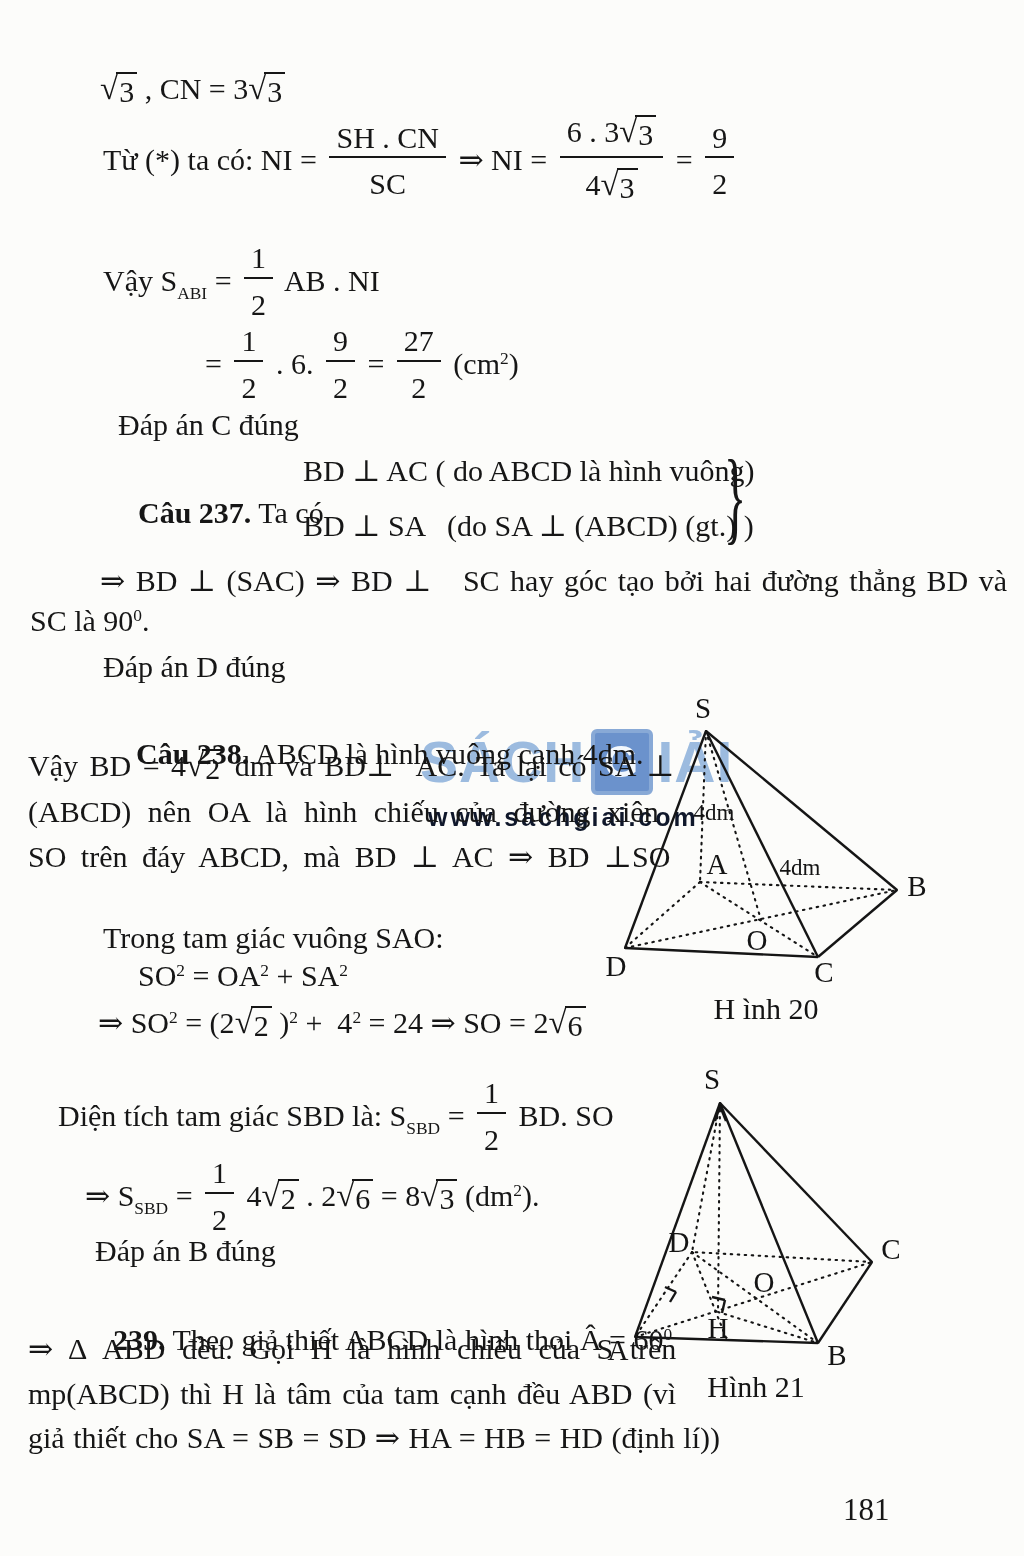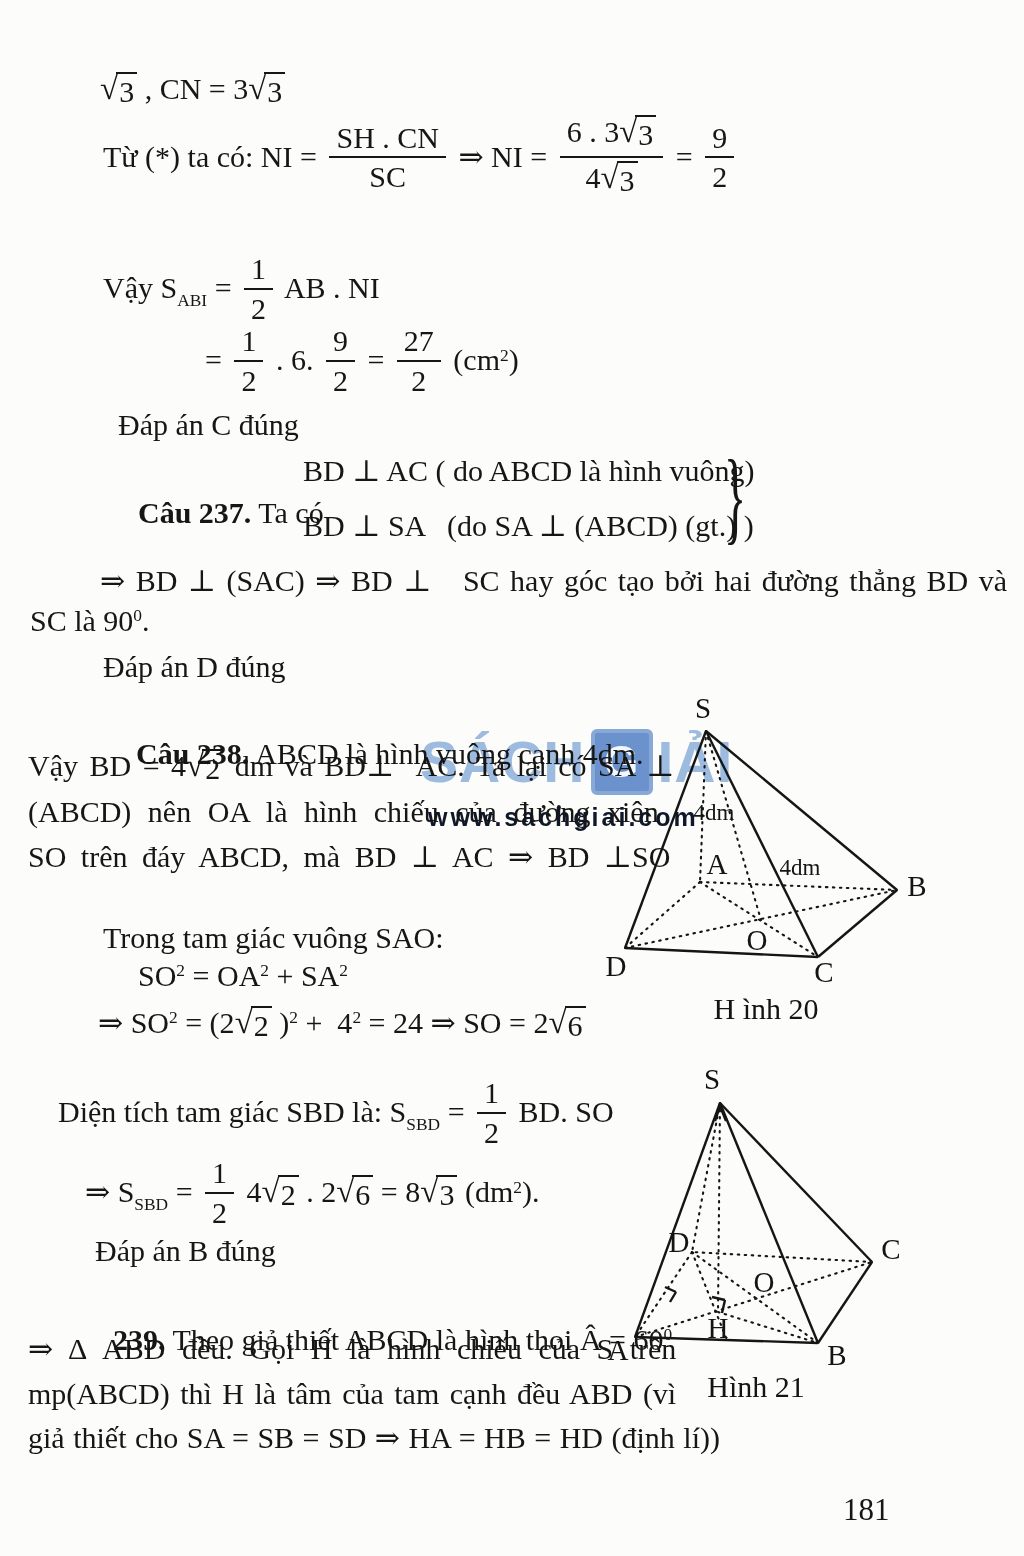--- a/index.html
+++ b/index.html
@@ -10,21 +10,21 @@
     overflow:hidden;
     font-family:"Liberation Serif","DejaVu Serif",serif;
     color:#161616;
   }
   .line{position:absolute;font-size:30px;white-space:pre;line-height:1.25;}
   .bold{font-weight:bold;}
   
   .m-txt{white-space:pre;}
   .m-frac{display:inline-flex;flex-direction:column;align-items:center;vertical-align:middle;margin:0 5px;transform:translateY(-3px);}
   .m-num{padding:0 7px 3px;border-bottom:2.5px solid #161616;line-height:1.05;white-space:pre;}
-  .m-den{padding-top:3px;line-height:1.05;white-space:pre;}
+  .m-den{padding-top:10px;line-height:1.05;white-space:pre;}
   .m-sqrt{display:inline-flex;align-items:flex-start;}
   .m-rad{font-size:1.1em;line-height:1.02;}
   .m-vinc{border-top:2.5px solid #161616;line-height:1.2;padding:0 3px;margin-left:-2px;}
   .m-sub{font-size:0.58em;vertical-align:-0.45em;}
   .m-sup{font-size:0.58em;vertical-align:0.55em;}
   .brace{position:absolute;font-size:46px;transform:scaleY(2.25);transform-origin:50% 42%;font-weight:400;}
   
   .wm{position:absolute;left:420px;top:729px;}
   .wm-row{display:flex;align-items:center;gap:5px;color:#9cbbdf;font-weight:bold;
           font-size:57px;font-family:"Liberation Sans",sans-serif;letter-spacing:1px;}
@@ -50,21 +50,21 @@
     <div class="wm-row">
       <span>SÁCH</span>
       <span class="wm-logo">G</span>
       <span>IẢI</span>
     </div>
     <div class="wm-url">www.sachgiai.com</div>
   </div>
 
   <div class="line" style="left:100px;top:70px;"><span class="m-sqrt"><span class="m-rad">√</span><span class="m-vinc">3</span></span><span class="m-txt"> , CN = 3</span><span class="m-sqrt"><span class="m-rad">√</span><span class="m-vinc">3</span></span></div>
   <div class="line" style="left:103px;top:118px;"><span class="m-txt">Từ (*) ta có: NI = </span><span class="m-frac"><span class="m-num"><span class="m-txt">SH . CN</span></span><span class="m-den"><span class="m-txt">SC</span></span></span><span class="m-txt"> ⇒ NI = </span><span class="m-frac"><span class="m-num"><span class="m-txt">6 . 3</span><span class="m-sqrt"><span class="m-rad">√</span><span class="m-vinc">3</span></span></span><span class="m-den"><span class="m-txt">4</span><span class="m-sqrt"><span class="m-rad">√</span><span class="m-vinc">3</span></span></span></span><span class="m-txt"> = </span><span class="m-frac"><span class="m-num"><span class="m-txt">9</span></span><span class="m-den"><span class="m-txt">2</span></span></span></div>
-  <div class="line" style="left:103px;top:256px;font-family:Liberation Serif, serif;"><span class="m-txt">Vậy S</span><span class="m-sub">ABI</span><span class="m-txt"> = </span><span class="m-frac"><span class="m-num"><span class="m-txt">1</span></span><span class="m-den"><span class="m-txt">2</span></span></span><span class="m-txt"> AB . NI</span></div>
+  <div class="line" style="left:103px;top:245px;font-family:Liberation Serif, serif;"><span class="m-txt">Vậy S</span><span class="m-sub">ABI</span><span class="m-txt"> = </span><span class="m-frac"><span class="m-num"><span class="m-txt">1</span></span><span class="m-den"><span class="m-txt">2</span></span></span><span class="m-txt"> AB . NI</span></div>
   <div class="line" style="left:205px;top:328px;"><span class="m-txt">= </span><span class="m-frac"><span class="m-num"><span class="m-txt">1</span></span><span class="m-den"><span class="m-txt">2</span></span></span><span class="m-txt"> . 6. </span><span class="m-frac"><span class="m-num"><span class="m-txt">9</span></span><span class="m-den"><span class="m-txt">2</span></span></span><span class="m-txt"> = </span><span class="m-frac"><span class="m-num"><span class="m-txt">27</span></span><span class="m-den"><span class="m-txt">2</span></span></span><span class="m-txt"> (cm</span><span class="m-sup">2</span><span class="m-txt">)</span></div>
   <div class="line" style="left:118px;top:406px;">Đáp án C đúng</div>
 
   <div class="line" style="left:108px;top:456px;">
     <span class="bold">Câu 237.</span><span> Ta có</span>
   </div>
   <div class="line" style="left:303px;top:452px;">BD ⊥ AC ( do ABCD là hình vuông)</div>
   <div class="line" style="left:303px;top:507px;">BD ⊥ SA   (do SA ⊥ (ABCD) (gt.) )</div>
   <div class="line brace" style="left:724px;top:462px;">}</div>
   <div class="line" style="left:100px;top:562px;word-spacing:3px;">⇒ BD ⊥ (SAC) ⇒ BD ⊥   SC hay góc tạo bởi hai đường thẳng BD và</div>

